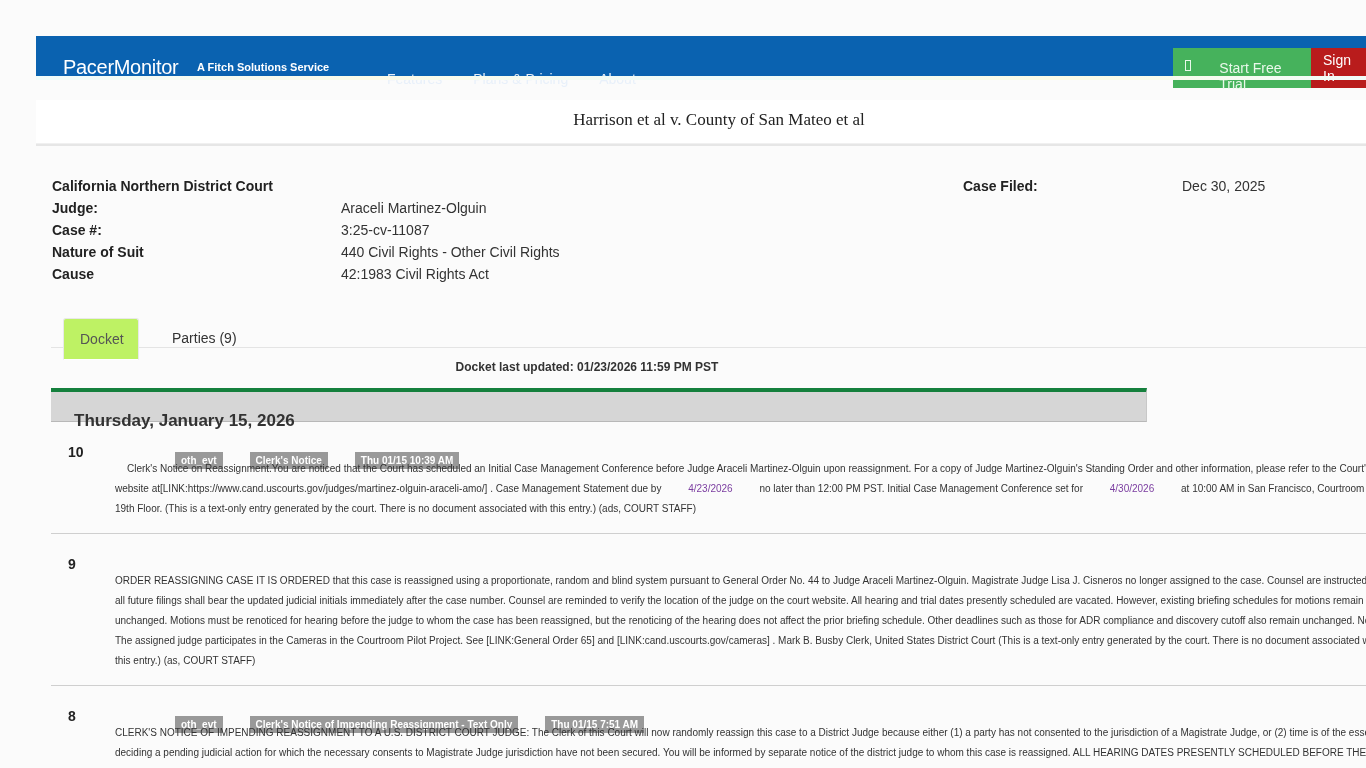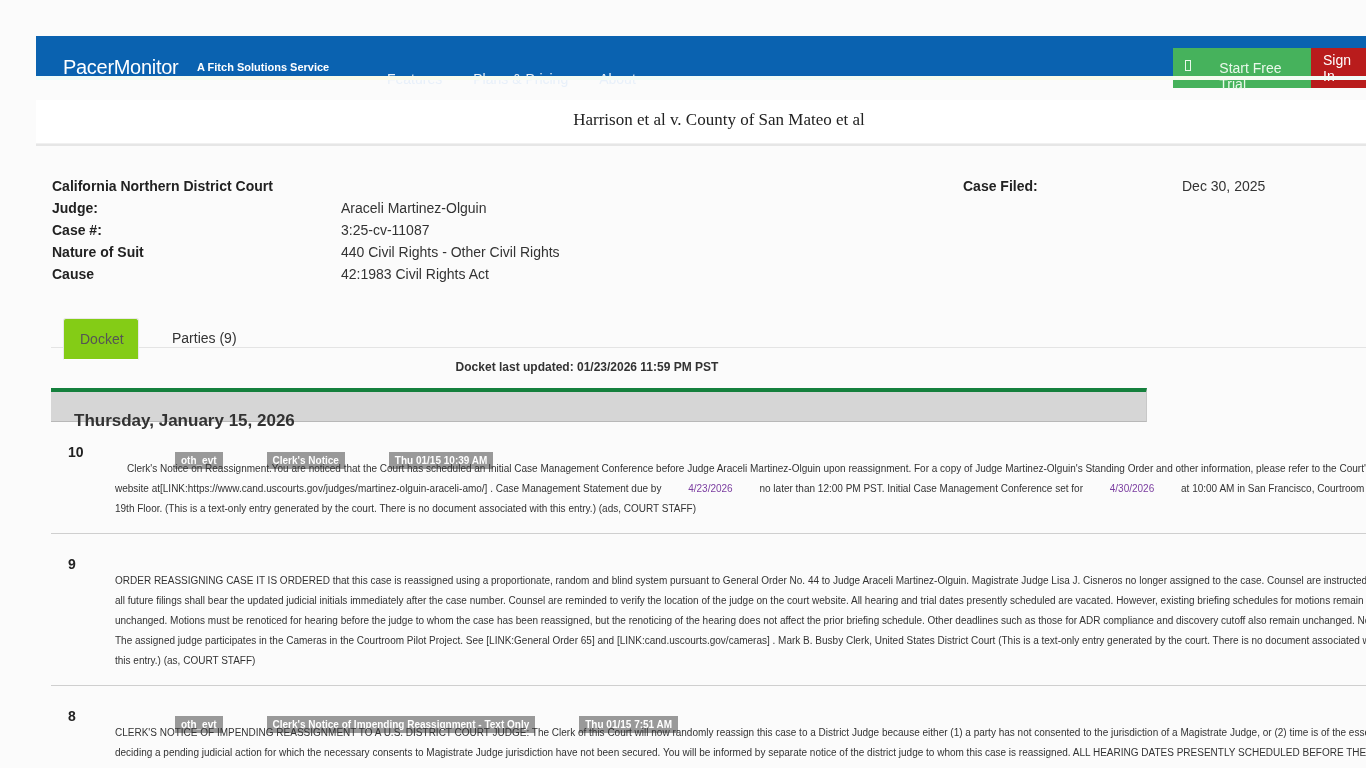--- a/index.html
+++ b/index.html
@@ -73,21 +73,21 @@
     
     .tabs {
       position: absolute; left: 15px; top: 270px; width: 1336px; height: 42px;
       border-bottom: 1px solid #e4e4e4;
     }
     .tab {
       position: absolute; top: 0; height: 42px; padding: 12px 16px 0;
       font-size: 14px; color: #333; cursor: pointer;
     }
     .tab.active {
-      left: 0; width: 76px; background: #84cc16;
+      left: 0; width: 76px; background: #bef264;
       border: 1px solid #e8e8e8; border-bottom: 1px solid #fff;
       border-radius: 3px 3px 0 0; color: #555;
     }
     .tab.second { left: 93px; }
     .last-updated {
       position: absolute; left: 0; top: 324px; width: 1102px; text-align: center;
       font-size: 12px; font-weight: bold; color: #333;
     }
     
     .date-header {
@@ -100,21 +100,21 @@
       position: absolute; left: 11px; top: 7px; font-size: 17px; font-weight: bold; color: #333;
     }
     
     .entry {
       position: absolute; left: 15px; width: 1336px;
       border-bottom: 1px solid #cfcfcf;
     }
     .entry-num {
       position: absolute; left: 5px; top: 8px; font-weight: bold; font-size: 14px; color: #222;
     }
-    .badges { position: absolute; left: 56px; top: 4px; display: flex; gap: 20px; padding-left: 44px; }
+    .badges { position: absolute; left: 56px; top: 4px; display: flex; gap: 3px; padding-left: 44px; }
     .badge {
       background: #999; color: #fff; font-size: 10px; font-weight: bold;
       padding: 2px 6px; height: 17px; line-height: 13px; white-space: nowrap;
     }
     .entry-text {
       position: absolute; left: 52px; top: 23px; width: 1282px;
       font-size: 10px; line-height: 20px; color: #333;
     }
     .date-link { color: #7b3da0; cursor: pointer; }
   </style>

